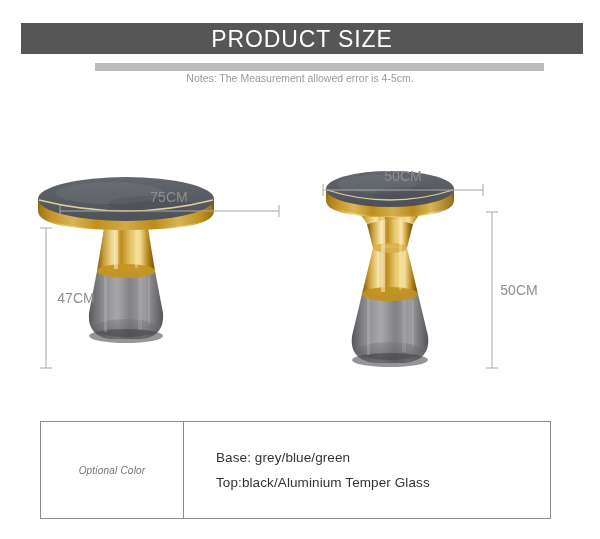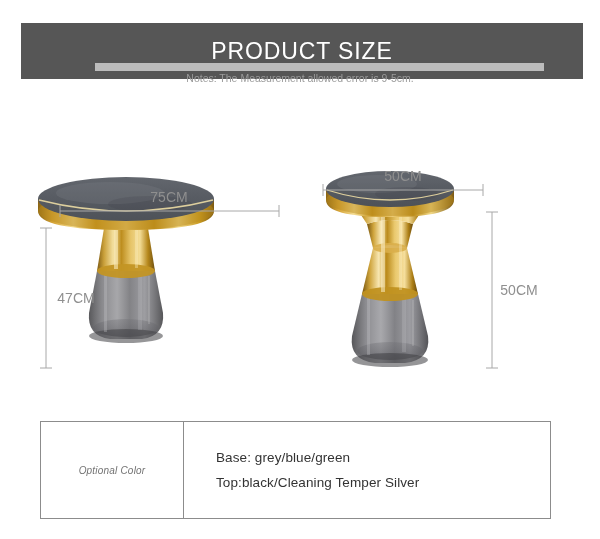--- a/index.html
+++ b/index.html
@@ -21,21 +21,21 @@
     position: absolute;
     left: 0; top: 0;
     width: 600px;
     height: 95px;
   }
   #title-bar {
     position: absolute;
     left: 21px;
     top: 23px;
     width: 562px;
-    height: 56px;
+    height: 31px;
     background: #565656;
   }
   #title-text {
     position: absolute;
     left: 0; right: 0;
     top: 50%;
     transform: translateY(-50%);
     text-align: center;
     color: #ffffff;
     font-size: 23px;
@@ -123,21 +123,21 @@
   }
 </style>
 </head>
 <body>
 
 <div id="header-block">
   <div id="title-bar">
     <div id="title-text">PRODUCT SIZE</div>
   </div>
   <div id="title-underbar"></div>
-  <div id="notes-text">Notes: The Measurement allowed error is 9-5cm.</div>
+  <div id="notes-text">Notes: The Measurement allowed error is 4-5cm.</div>
 </div>
 
 <div id="products-stage">
 
   <div class="product-figure" id="figure-large">
     <svg width="270" height="250" viewBox="0 0 270 250" xmlns="http://www.w3.org/2000/svg">
       <defs>
         <linearGradient id="lgTopFace" x1="0" y1="0" x2="0" y2="1">
           <stop offset="0%" stop-color="#62666d"></stop>
           <stop offset="45%" stop-color="#585c63"></stop>
@@ -324,15 +324,15 @@
     </svg>
   </div>
 </div>
 
 <div id="spec-table">
   <div id="spec-label-cell">
     <span id="spec-label-text">Optional Color</span>
   </div>
   <div id="spec-values-cell">
     <div class="spec-line">Base: grey/blue/green</div>
-    <div class="spec-line">Top:black/Cleaning Temper Silver</div>
+    <div class="spec-line">Top:black/Aluminium Temper Glass</div>
   </div>
 </div>
 
 </body></html>

